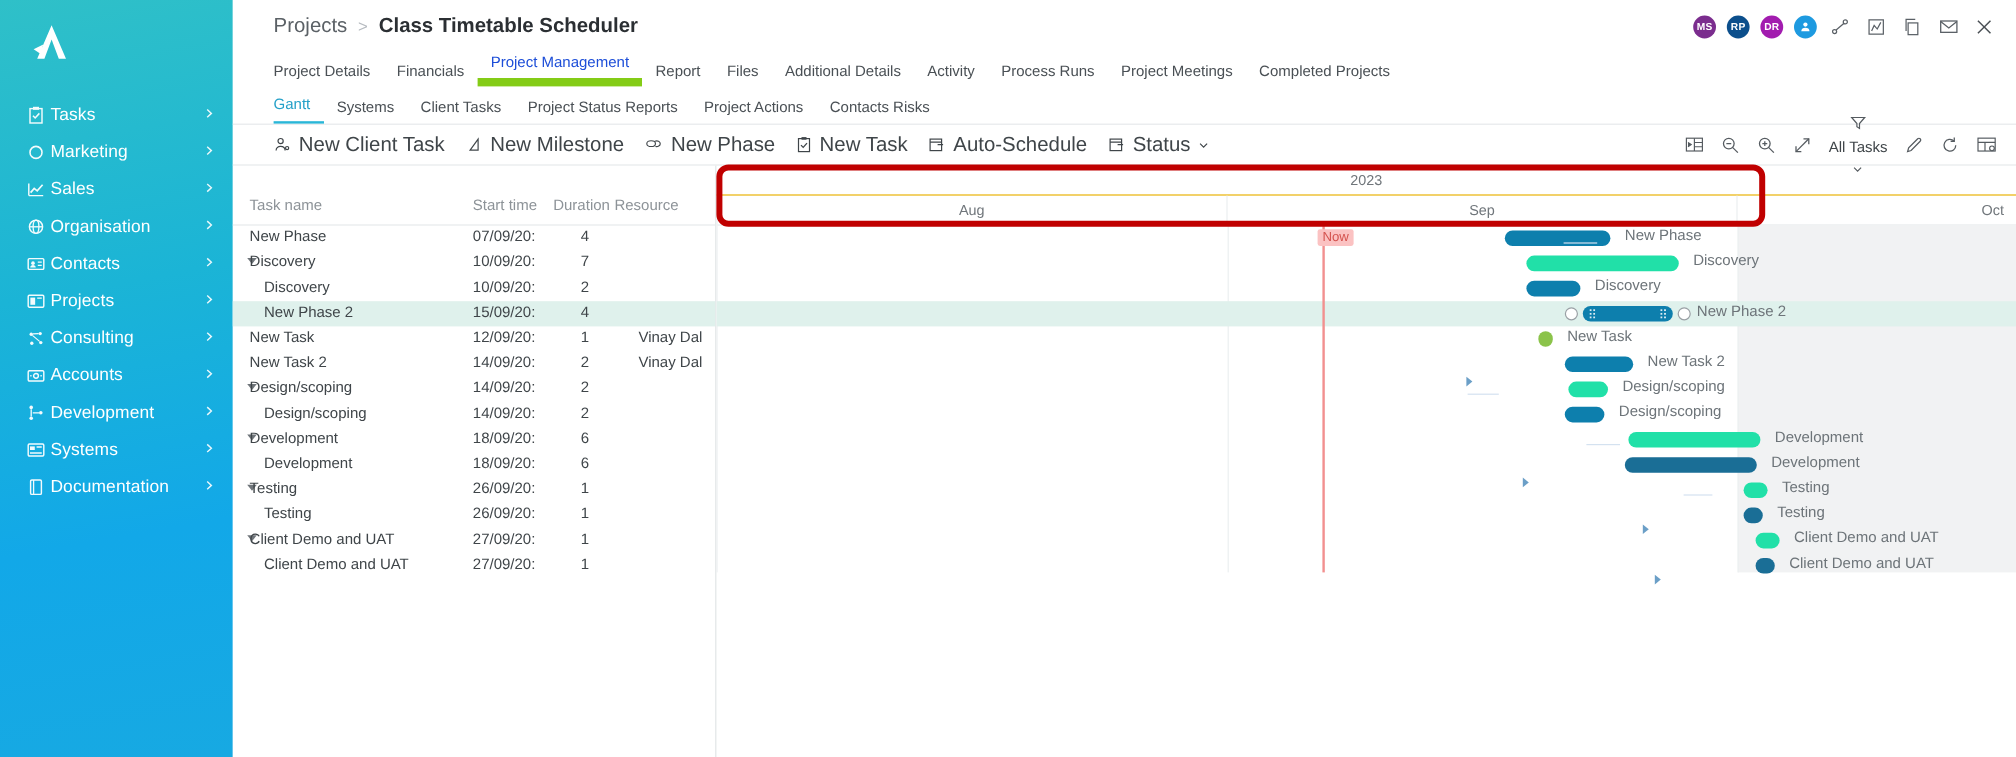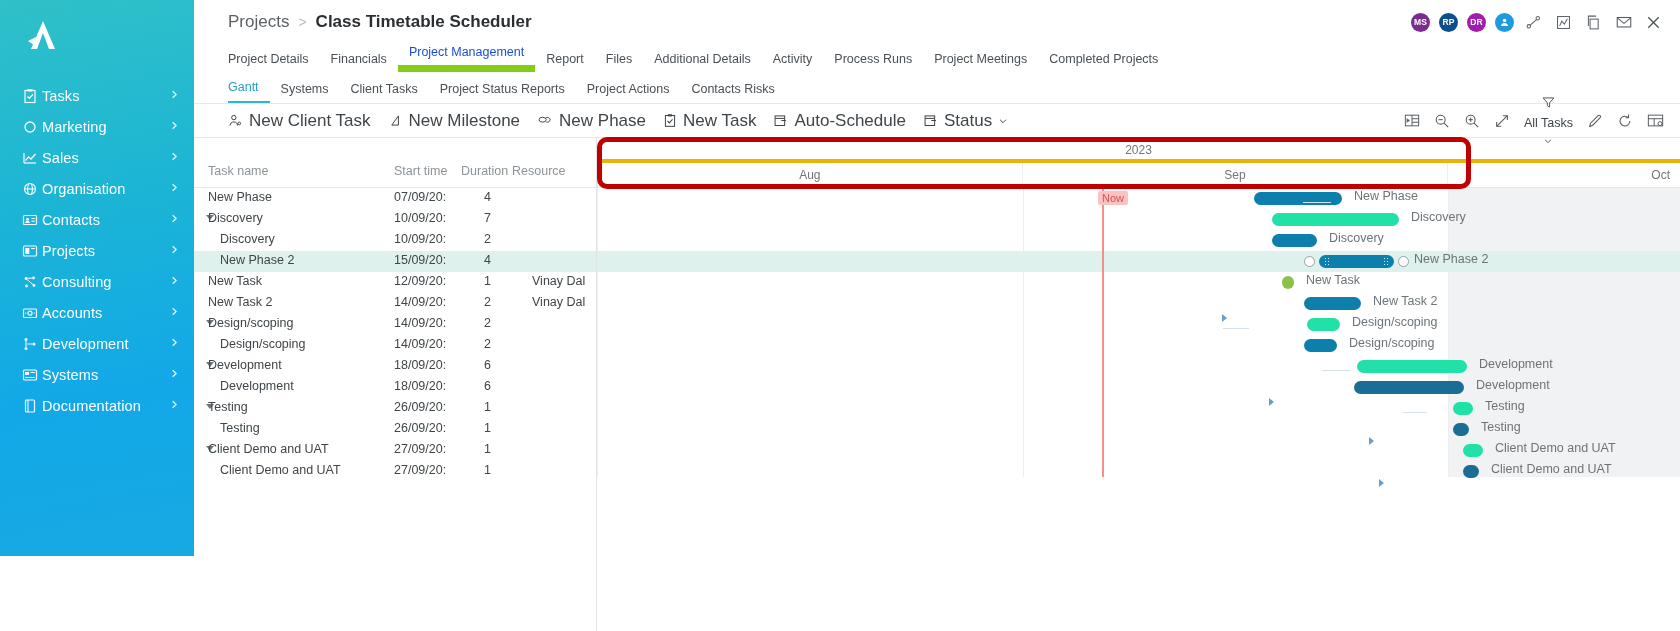--- a/index.html
+++ b/index.html
@@ -7,21 +7,21 @@
   body {
     width:1680px; height:631px;
     font-family:"Liberation Sans", sans-serif;
     background:#ffffff; color:#444; overflow:hidden;
     font-size:13px;
   }
   .app { display:flex; width:1680px; height:631px; }
 
   
   .sidebar {
-    width:194px; min-width:194px; height:556px;
+    width:194px; min-width:194px; height:631px;
     background:linear-gradient(170deg,#2fc0c8 0%, #1bb4d6 38%, #12a8e8 70%, #17a9e2 100%);
     color:#fff; position:relative;
   }
   .logo { height:72px; display:flex; align-items:center; padding-left:22px; }
   .logo svg { display:block; }
   .nav { margin-top:8px; }
   .nav-item {
     display:flex; align-items:center; height:31px;
     padding:0 14px 0 22px; color:#fff; cursor:pointer;
   }
@@ -76,21 +76,21 @@
   .grow.lvl1 .tname { left:14px; }
   .grow.lvl2 .tname { left:26px; }
   .grow .caret { position:absolute; left:12px; top:6px; width:0;height:0;
     border-left:4.5px solid transparent; border-right:4.5px solid transparent; border-top:5px solid #6f757a; }
   .grow .stime { position:absolute; left:200px; top:2px; white-space:nowrap; }
   .grow .dur { position:absolute; left:290px; top:2px; text-align:right; }
   .grow .res { position:absolute; left:338px; top:2px; white-space:nowrap; }
 
   .chart-pane { flex:1; position:relative; overflow:hidden; }
   .chart-head { height:50px; position:relative; border-bottom:1px solid #e6e9eb; }
-  .year-row { height:25px; position:relative; border-bottom:4px solid #eab308; }
+  .year-row { height:25px; position:relative; border-bottom:1px solid #eab308; }
   .year-lbl { position:absolute; left:0; right:0; top:5px; text-align:center; font-size:12px; color:#70767b; }
   .month-row { height:24px; position:relative; }
   .mcell { position:absolute; top:0; height:24px; border-right:1px solid #eceff1;
            display:flex; align-items:center; justify-content:center; font-size:12px; color:#70767b; }
   .mcell.first { border-left:1px solid #eceff1; }
   .chart-body { position:relative; height:289px; }
   .col-line { position:absolute; top:0; bottom:0; width:1px; background:#eceff1; }
   .shade { position:absolute; top:0; bottom:0; background:#f1f2f3; }
   .rowband { position:absolute; left:0; right:0; height:21px; }
   .rowband.sel { background:#dff1ec; }

